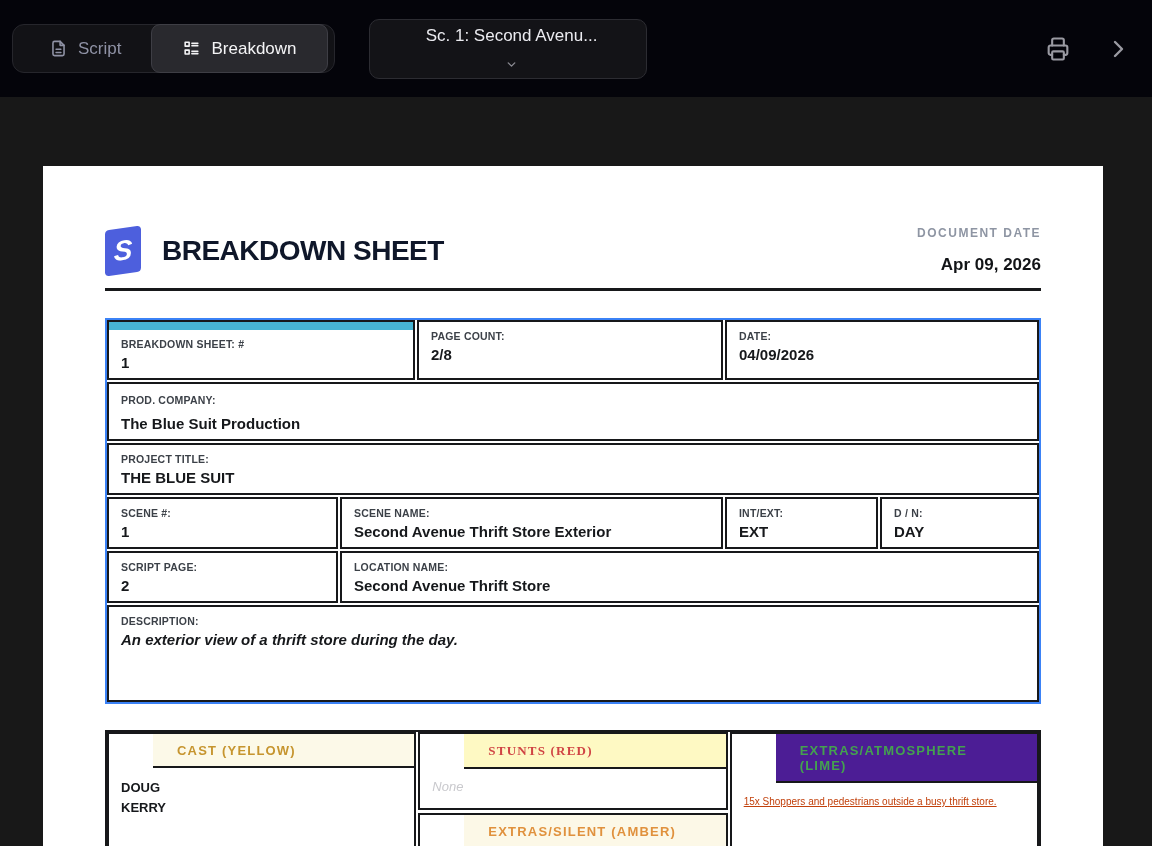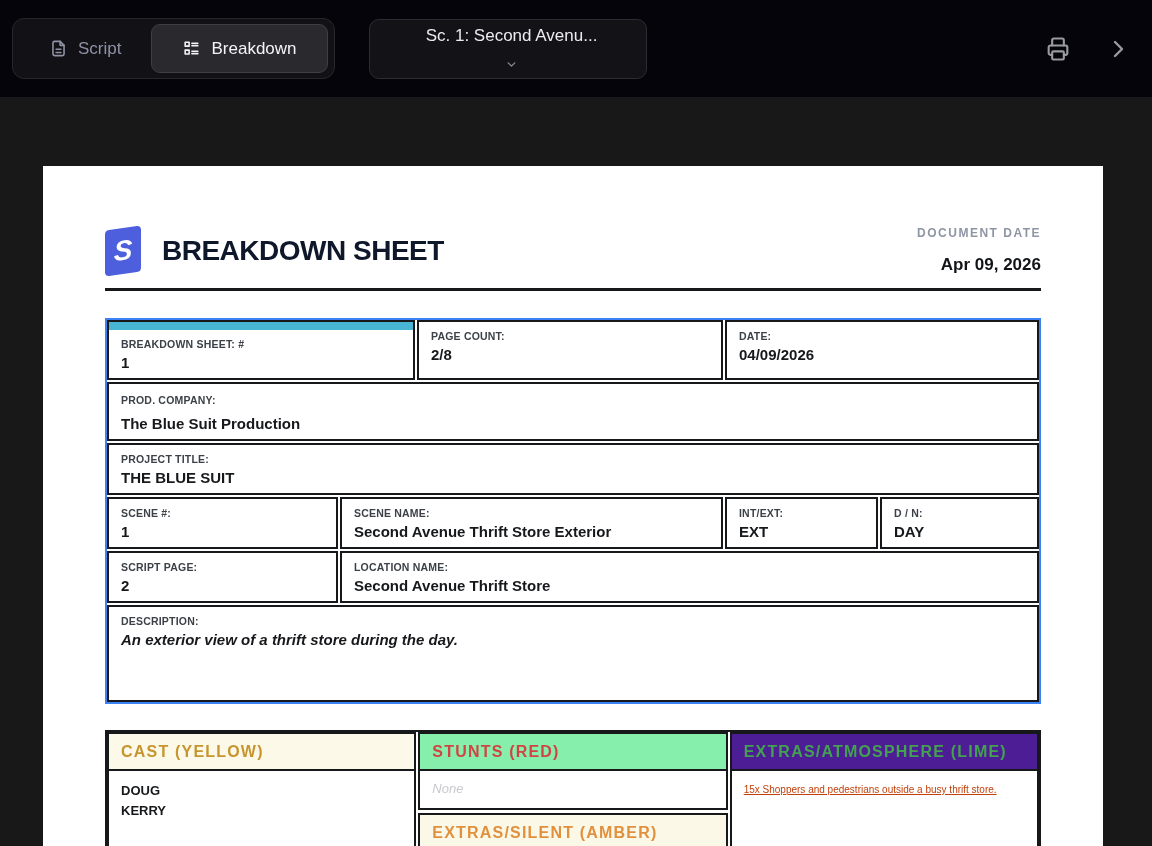--- a/index.html
+++ b/index.html
@@ -3,21 +3,21 @@
 <meta charset="utf-8">
 <style>
   * { margin:0; padding:0; box-sizing:border-box; }
   html,body { width:1152px; height:846px; overflow:hidden; background:#181818;
               font-family:"Liberation Sans", sans-serif; }
 
   
   .topbar { height:97px; background:#04040a; display:flex; align-items:center;
             padding:0 22px 0 12px; position:relative; }
   .seg-control { display:flex; align-items:center; background:#121216;
-                 border:1px solid #26262c; border-radius:12px; height:61px;
+                 border:1px solid #26262c; border-radius:12px; height:49px;
                  padding:6px; }
   .seg-item { display:flex; align-items:center; gap:10px; height:49px;
               padding:0 30px; border-radius:9px; color:#8f92a5; font-size:17px;
               cursor:pointer; }
   .seg-item.active { background:#29292e; border:1px solid #3e3e45; color:#f4f4f6; }
   .seg-item svg { display:block; }
 
   .scene-dropdown { margin-left:34px; display:flex; align-items:center; gap:12px;
                     background:#131317; border:1px solid #2c2c32; border-radius:10px;
                     height:60px; padding:0 20px 0 28px; color:#ebebf0; font-size:17px;
@@ -66,22 +66,22 @@
   .teal-bar { height:8px; width:100%; }
   .val-italic { font-style:italic; }
 
   
   .cat-table { margin-top:26px; display:flex; gap:2px; border:2px solid #17181a;
                height:252px; }
   .cat-col { flex:1 1 0; display:flex; flex-direction:column; gap:3px; min-width:0; }
   .cat-box { border:2px solid #17181a; background:#fff; display:flex;
              flex-direction:column; flex:1 1 auto; }
   .cat-box.fixed { flex:0 0 78px; }
-  .cat-head { padding:9px 12px 8px; font-size:16px; font-weight:bold;
-              letter-spacing:1.2px; border-bottom:2px solid #17181a; }
+  .cat-head { padding:9px 24px 8px; font-size:13px; font-weight:bold;
+              letter-spacing:1.2px; border-bottom:2px solid #17181a;margin-left:44px; }
   .cat-body { padding:10px 12px; flex:1; }
   .cast-item { font-size:13px; font-weight:bold; color:#16181b; line-height:20px; }
   .none-text { font-size:13px; font-style:italic; color:#c9c9cd; }
   .extras-text { font-size:10px; color:#c2410c; line-height:17px;text-decoration:underline; }
 </style>
 </head>
 <body>
 
 <header class="topbar">
   <div class="seg-control">
@@ -216,21 +216,21 @@
           <div class="cat-head" style="color: rgb(198, 149, 47); background: rgb(252, 249, 232);">CAST (YELLOW)</div>
           <div class="cat-body">
             <div class="cast-item">DOUG</div>
             <div class="cast-item">KERRY</div>
           </div>
         </div>
       </div>
 
       <div class="cat-col">
         <div class="cat-box fixed">
-          <div class="cat-head" style="color: rgb(208, 68, 68); background: #86efac;">STUNTS (RED)</div>
+          <div class="cat-head" style="color: rgb(208, 68, 68); background: #fef9c3; font-family: Liberation Serif, serif;">STUNTS (RED)</div>
           <div class="cat-body">
             <div class="none-text">None</div>
           </div>
         </div>
         <div class="cat-box">
           <div class="cat-head" style="color: rgb(224, 145, 61); background: rgb(252, 248, 231);">EXTRAS/SILENT (AMBER)</div>
 
         </div>
       </div>
 

